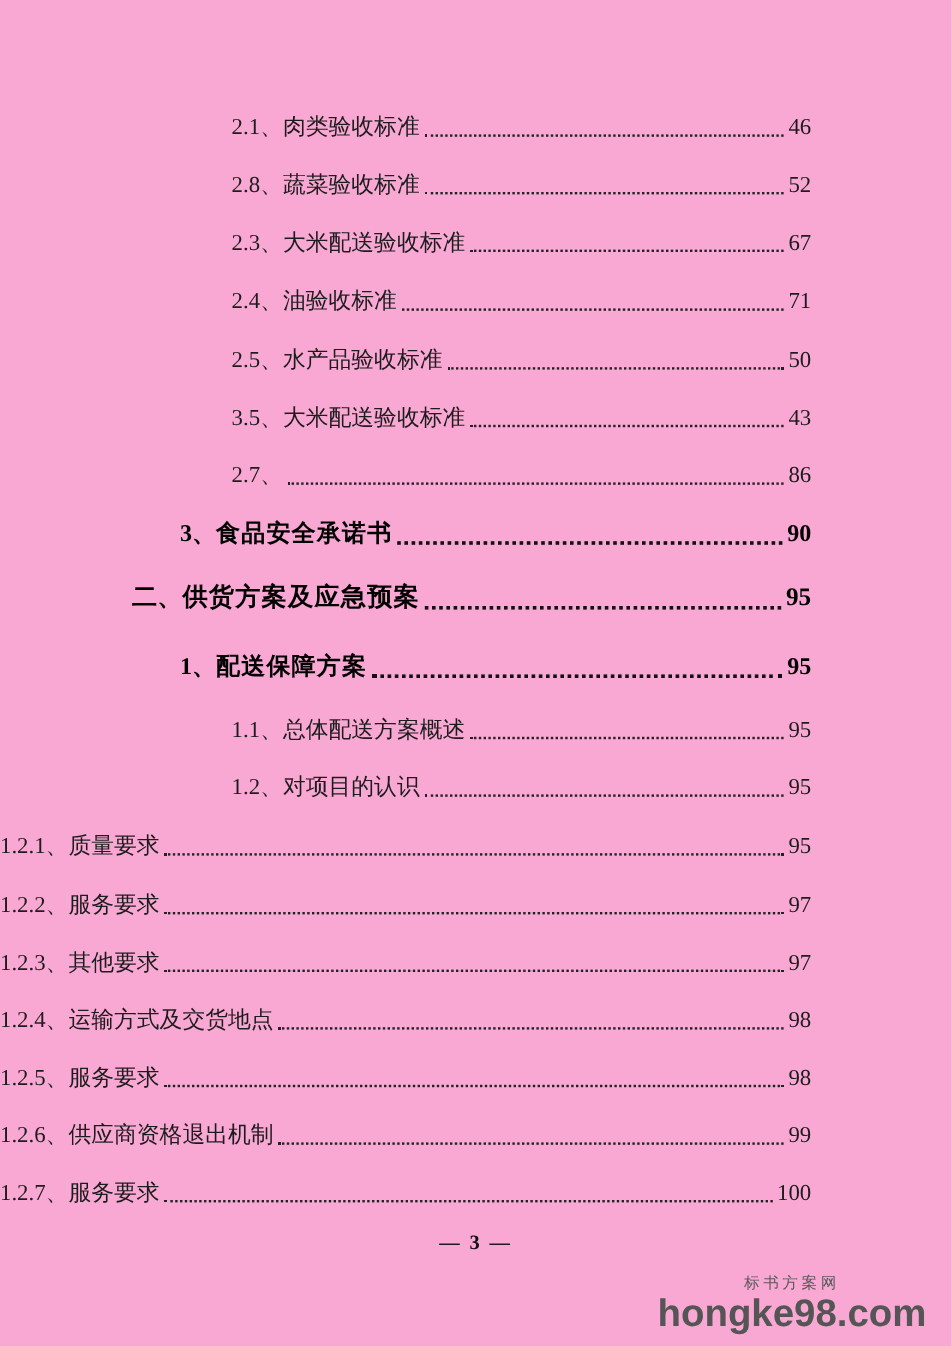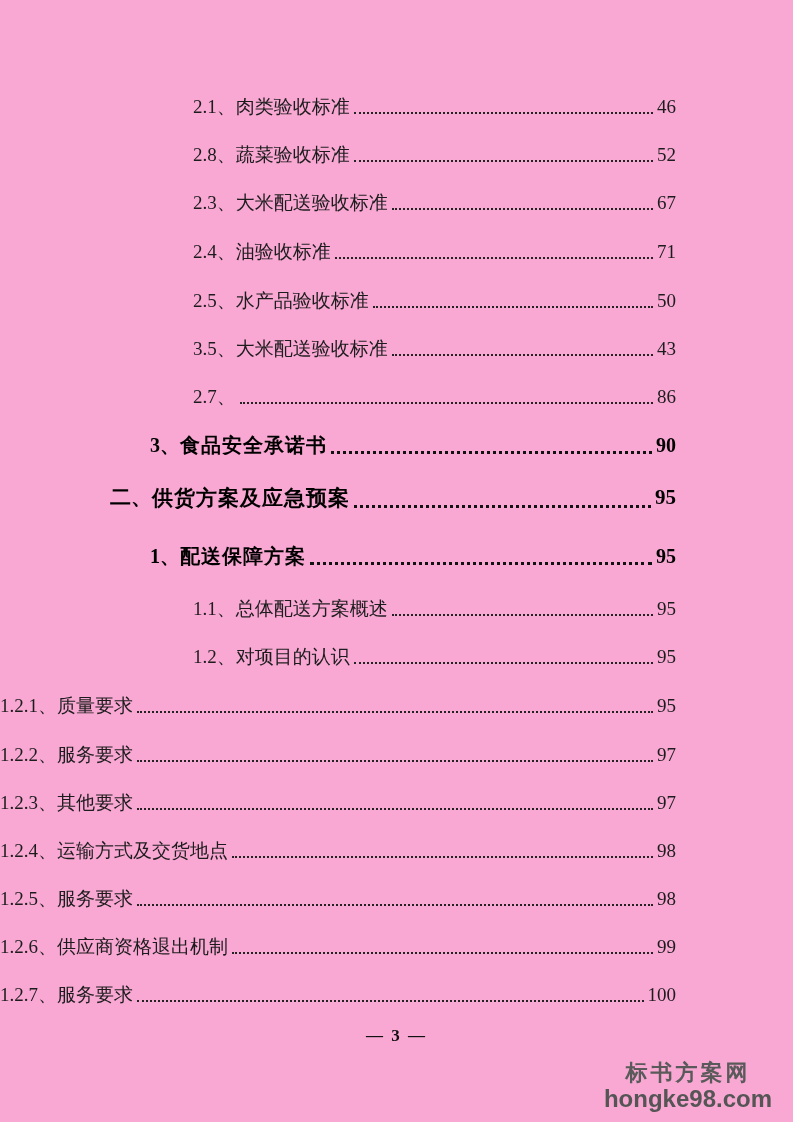--- a/index.html
+++ b/index.html
@@ -72,27 +72,27 @@
   .watermark {
     position: absolute;
     top: 1062px;
     right: 21px;
     text-align: center;
     font-family: "Liberation Sans", "DejaVu Sans", sans-serif;
     color: #5a5a5a;
     line-height: 1;
   }
   .watermark-title {
-    font-size: 22px;
-    font-weight: bold;
+    font-size: 13px;
+    font-weight: normal;
     letter-spacing: 3px;
     display: block;
   }
   .watermark-domain {
-    font-size: 24px;
+    font-size: 32px;
     font-weight: bold;
     letter-spacing: 0px;
     display: block;
     margin-top: 3px;
     color: #555555;
   }
 </style>
 </head>
 <body>
 

